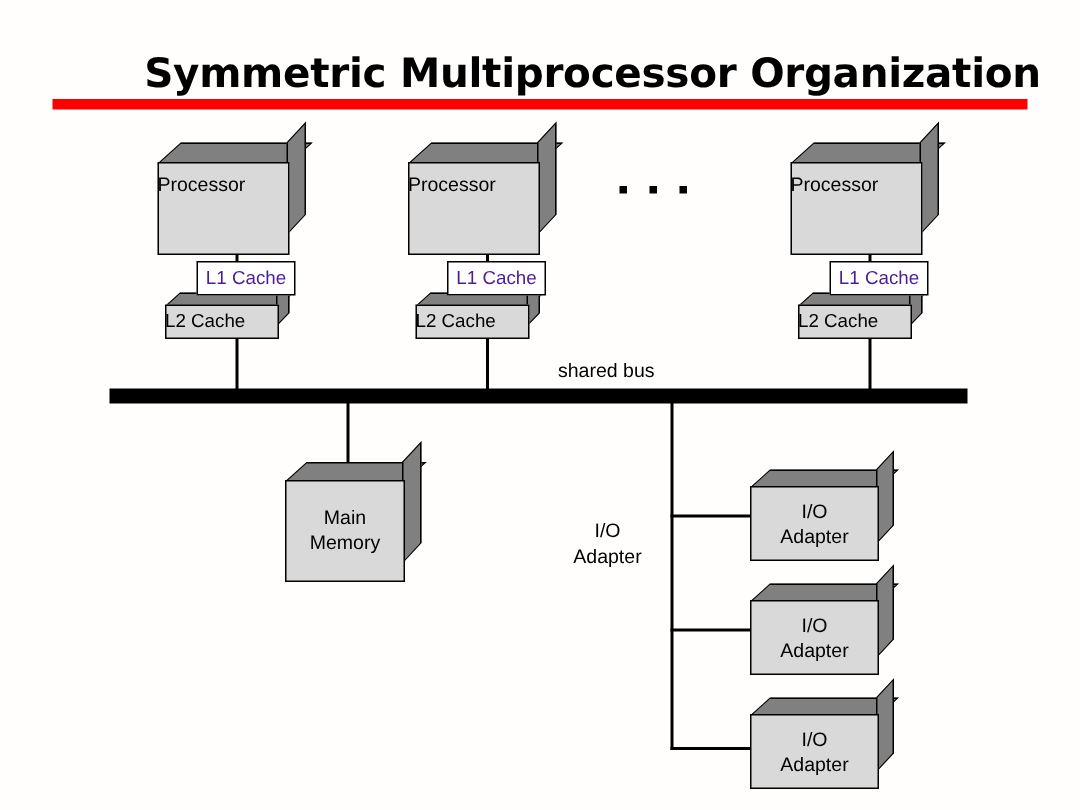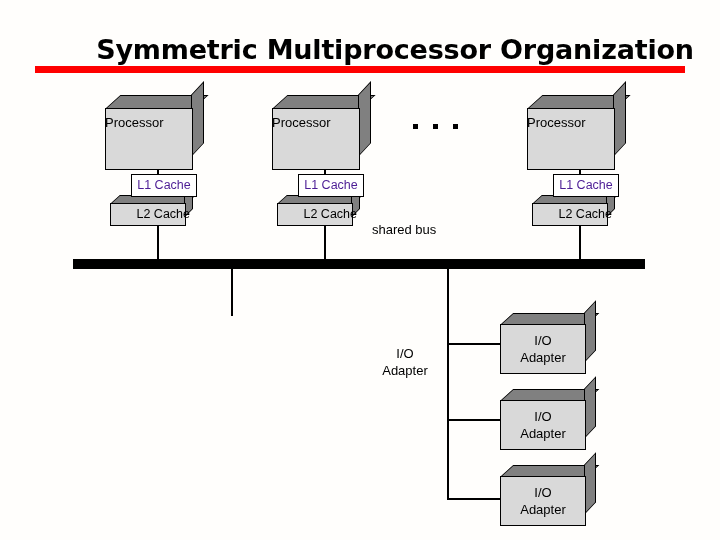--- a/index.html
+++ b/index.html
@@ -128,21 +128,21 @@
     border: 1.5px solid #000;
     box-sizing: border-box;
     transform: skewY(-46deg);
     transform-origin: top left;
     z-index: 2;
   }
   .l2-label {
     position: absolute; left: 0; top: 12px;
     width: 80px;
     font-size: 12.5px;
-    text-align: right;
+    text-align: left;
     color: #000;
     z-index: 6;
     font-family: "Liberation Sans", sans-serif;
   }
 
   
   .mem-wrap { position: absolute; width: 100px; height: 82px; }
   .mem-front {
     position: absolute; left: 0; top: 12px;
     width: 80px; height: 68px;
@@ -243,21 +243,21 @@
     left: 73px;
     top: 259px;
     width: 572px;
     height: 10px;
     background: #000000;
     z-index: 4;
   }
   #shared-bus-label {
     position: absolute;
     left: 372px;
-    top: 222px;
+    top: 239px;
     font-size: 13px;
     color: #000000;
     font-family: "Liberation Sans", sans-serif;
     white-space: nowrap;
   }
 
   
   #io-subsystem-label {
     position: absolute;
     left: 355px;
@@ -351,20 +351,29 @@
     <div class="l2-side"></div>
     <div class="l2-front"></div>
     <div class="l2-label">L2 Cache</div>
   </div>
   <div class="vline" style="left:579px; top:220px; height:42px;"></div>
 
   <div id="shared-bus-label">shared bus</div>
   <div id="shared-bus-bar"></div>
 
   <div class="vline" style="left:231px; top:266px; height:50px;"></div>
+  <div class="mem-wrap" style="left:190px; top:308px;">
+    <div class="mem-top"></div>
+    <div class="mem-side"></div>
+    <div class="mem-front"></div>
+    <div class="mem-label">
+      <span>Main</span><br>
+      <span>Memory</span>
+    </div>
+  </div>
 
   <div class="vline" style="left:447px; top:266px; height:234px;"></div>
   <div id="io-subsystem-label">
     <span>I/O</span><br>
     <span>Adapter</span>
   </div>
 
   <div class="hline" style="left:447px; top:343px; width:55px;"></div>
   <div class="ioa-wrap" style="left:500px; top:313px;">
     <div class="ioa-top"></div>

